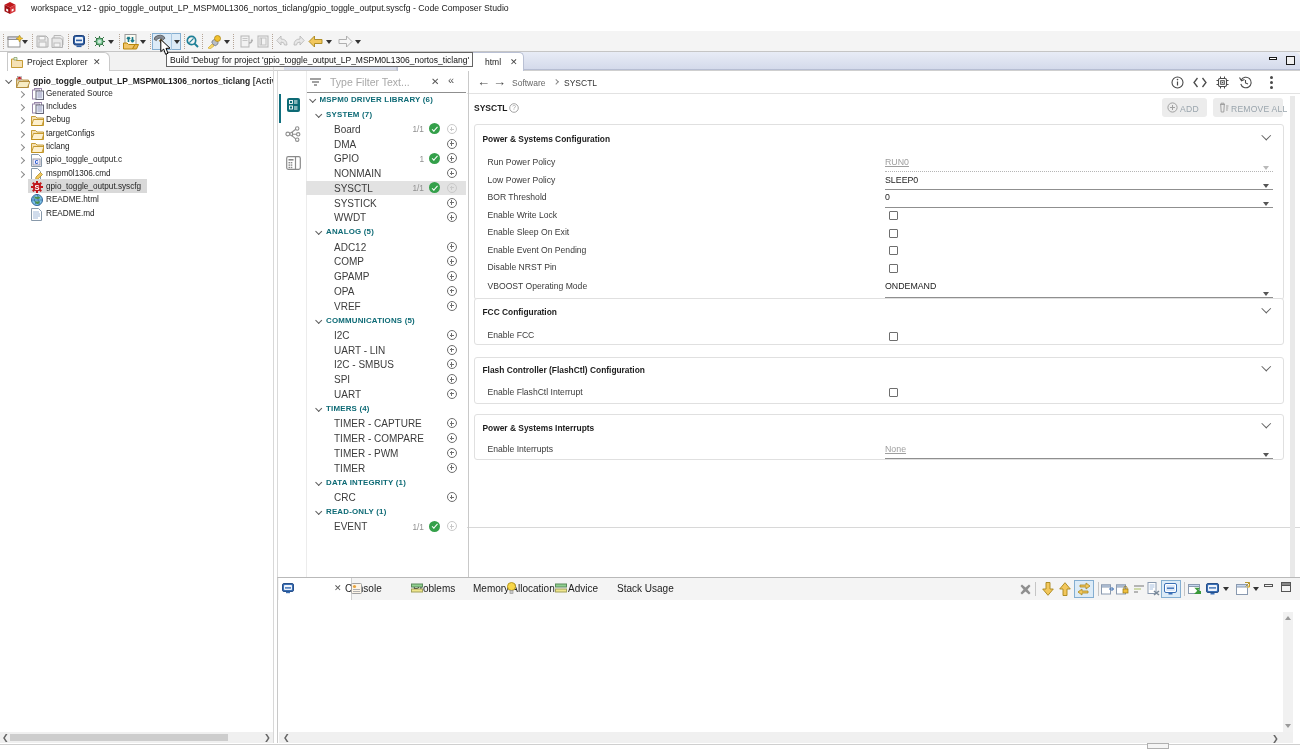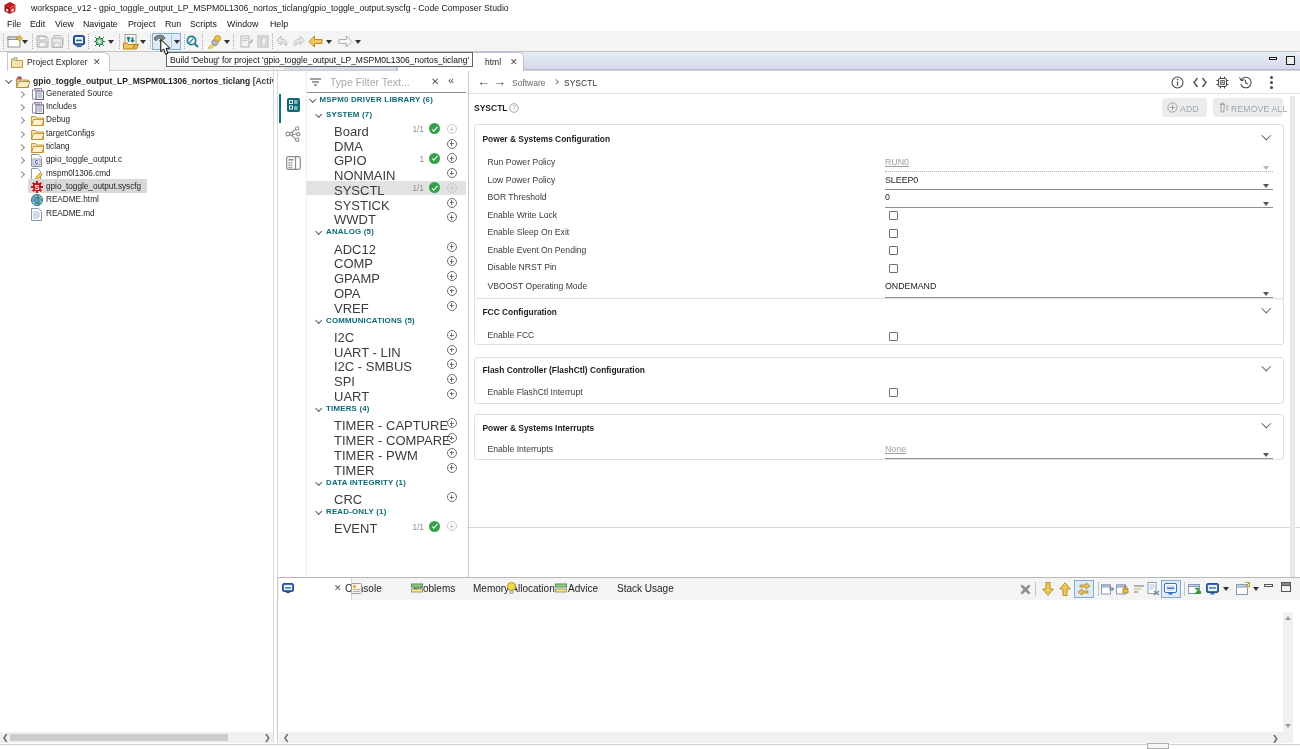--- a/index.html
+++ b/index.html
@@ -20,21 +20,21 @@
 
 #leftpanel { left:0; top:71px; width:273px; height:661px; background:#fff; overflow:hidden; }
 .ptrow { position:absolute; left:0; width:273px; height:13.3px; font-size:8.2px; color:#1e1e1e; white-space:nowrap; }
 .ptrow span.lbl { position:absolute; top:1px; }
 
 #editor { left:277px; top:71px; width:1023px; height:506px; background:#fff; overflow:hidden; }
 #rail { position:absolute; left:0; top:0; width:29px; height:506px; background:#fff; }
 #modtree { position:absolute; left:29px; top:0; width:160px; height:506px; background:#fff; overflow:hidden; }
 .mtrow { position:absolute; left:0; width:160px; height:14.7px; white-space:nowrap; }
 .mthdr { font-size:7.9px; font-weight:bold; color:#0d6a75; letter-spacing:0.2px; }
-.mtitem { font-size:13px; color:#3c3c3c; }
+.mtitem { font-size:10px; color:#3c3c3c; }
 .mtcount { position:absolute; font-size:8.3px; color:#8f8f8f; }
 .chk { position:absolute; width:11px; height:11px; border-radius:50%; background:#34a04a; }
 .chk:after { content:""; position:absolute; left:2.6px; top:3.2px; width:4.6px; height:2.4px; border-left:1.4px solid #fff; border-bottom:1.4px solid #fff; transform:rotate(-48deg); }
 .plus { position:absolute; width:10px; height:10px; border-radius:50%; border:1.1px solid #6e6e6e; }
 .plus:before { content:""; position:absolute; left:1.6px; top:3.6px; width:4.6px; height:1px; background:#6e6e6e; }
 .plus:after { content:""; position:absolute; left:3.4px; top:1.8px; width:1px; height:4.6px; background:#6e6e6e; }
 .plusd { border-color:#c9c9c9; }
 .plusd:before,.plusd:after { background:#c9c9c9; }
 .chev { position:absolute; width:7px; height:7px; }
 .chev:before { content:""; position:absolute; left:0.5px; top:0.5px; width:4.4px; height:4.4px; border-right:1.3px solid #5f5f5f; border-bottom:1.3px solid #5f5f5f; transform:rotate(45deg); }
@@ -68,31 +68,20 @@
 
 <div id="titlebar" class="abs">
 <svg class="abs" style="left:4px;top:2px" width="12" height="12" viewBox="0 0 12 12">
 <path d="M6 0 L11.5 2.8 L6 5.6 L0.5 2.8 Z" fill="#c0181c"></path>
 <path d="M0.5 2.8 L6 5.6 L6 12 L0.5 9.2 Z" fill="#a01014"></path>
 <path d="M11.5 2.8 L6 5.6 L6 12 L11.5 9.2 Z" fill="#d43438"></path>
 <rect x="2.2" y="6.4" width="2" height="2.4" fill="#fff" transform="skewY(26)" transform-origin="2.2 6.4"></rect>
 <rect x="7.6" y="6.4" width="2" height="2.4" fill="#fff" transform="skewY(-26)" transform-origin="9.6 6.4"></rect>
 </svg>
 <div id="title-text" class="abs">workspace_v12 - gpio_toggle_output_LP_MSPM0L1306_nortos_ticlang/gpio_toggle_output.syscfg - Code Composer Studio</div>
-</div>
-<div id="menubar" class="abs">
-<span class="menu" style="left:7px">File</span>
-<span class="menu" style="left:30px">Edit</span>
-<span class="menu" style="left:55px">View</span>
-<span class="menu" style="left:83px">Navigate</span>
-<span class="menu" style="left:128px">Project</span>
-<span class="menu" style="left:165px">Run</span>
-<span class="menu" style="left:190px">Scripts</span>
-<span class="menu" style="left:227px">Window</span>
-<span class="menu" style="left:270px">Help</span>
 </div>
 <div id="toolbar" class="abs">
 <div class="tsep" style="left:2.5px"></div>
 <div class="tsep" style="left:32px"></div>
 <div class="tsep" style="left:68px"></div>
 <div class="tsep" style="left:88px"></div>
 <div class="tsep" style="left:118.5px"></div>
 <div class="tsep" style="left:150px"></div>
 <div class="tsep" style="left:184px"></div>
 <div class="tsep" style="left:202px"></div>

